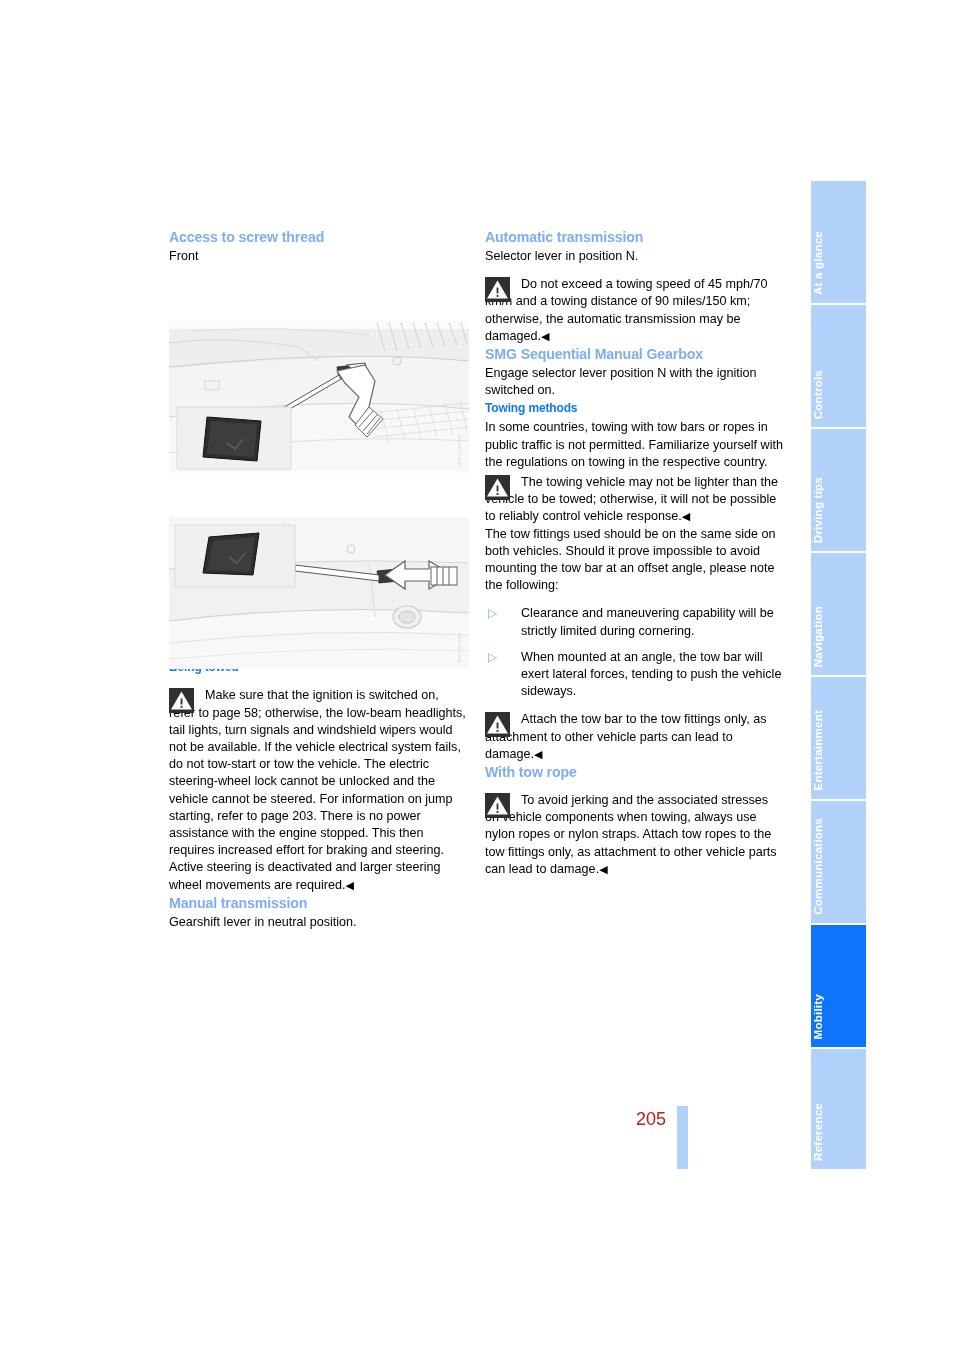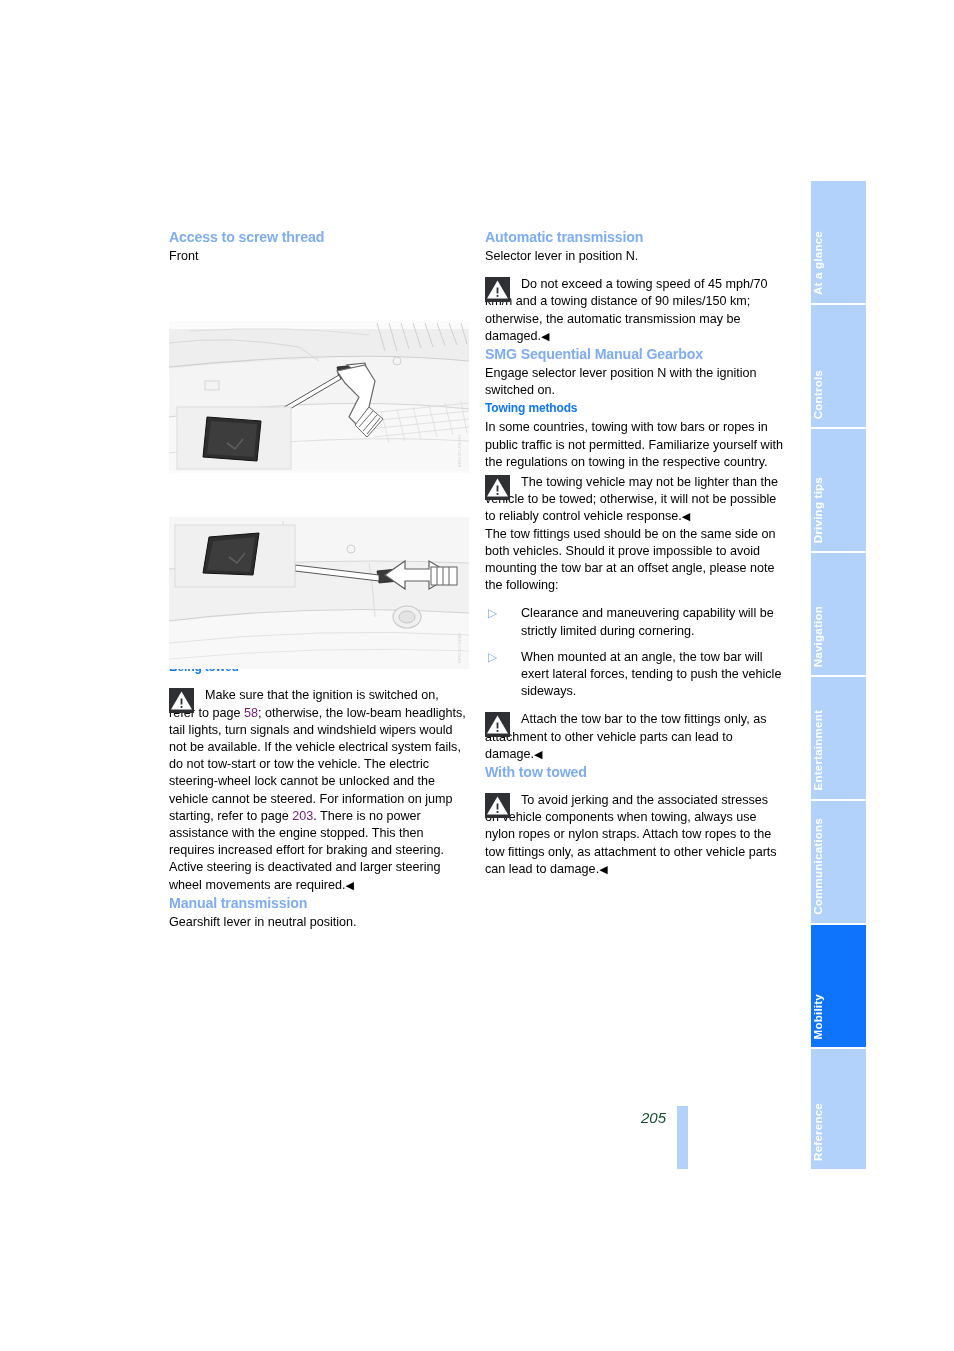--- a/index.html
+++ b/index.html
@@ -39,21 +39,21 @@
     font-size:14.2px;
     font-weight:bold;
     line-height:18px;
     margin:0 0 2px 0;
     letter-spacing:-0.15px;
   }
   .gap-top   { margin-top:20px; }
 
   p.t { margin:0 0 0 0; }
   p.t + p.t { }
-  .pref { color:#701a75; }
+  .pref { color:#000000; }
 
   
   .warn { position:relative; margin-top:11px; }
   .warn .tri {
     position:absolute;
     left:0; top:1px;
     width:25px; height:25px;
     background:#2f3033;
     display:block;
   }
@@ -110,23 +110,22 @@
     padding-bottom:2px;
     white-space:nowrap;
   }
 
   
   #pagenum {
     position:absolute;
     left:596px; top:1109px;
     width:70px;
     text-align:right;
-    font-size:15px;
-    color:#14532d;
-    font-style:italic;
+    font-size:18px;
+    color:#b91c1c;
   }
   #pagebar {
     position:absolute;
     left:677px; top:1106px;
     width:11px; height:63px;
     background:#b3d2fb;
   }
 </style>
 </head>
 <body>
@@ -213,21 +212,21 @@
       <span class="tri">
         <svg width="25" height="25" viewBox="0 0 25 25">
           <polygon points="12.5,3.5 23,21.5 2,21.5" fill="#ffffff"></polygon>
           <rect x="11.6" y="10.5" width="1.8" height="6" fill="#2f3033"></rect>
           <rect x="11.6" y="18" width="1.8" height="1.9" fill="#2f3033"></rect>
         </svg>
       </span>
       <p class="t txt"><span>Attach the tow bar to the tow fittings only, as attachment to other vehicle parts can lead to damage.</span><span class="endmark">◀</span></p>
     </div>
 
-    <h3 class="sec gap-top">With tow towed</h3>
+    <h3 class="sec gap-top">With tow rope</h3>
 
     <div class="warn">
       <span class="tri">
         <svg width="25" height="25" viewBox="0 0 25 25">
           <polygon points="12.5,3.5 23,21.5 2,21.5" fill="#ffffff"></polygon>
           <rect x="11.6" y="10.5" width="1.8" height="6" fill="#2f3033"></rect>
           <rect x="11.6" y="18" width="1.8" height="1.9" fill="#2f3033"></rect>
         </svg>
       </span>
       <p class="t txt"><span>To avoid jerking and the associated stresses on vehicle components when towing, always use nylon ropes or nylon straps. Attach tow ropes to the tow fittings only, as attachment to other vehicle parts can lead to damage.</span><span class="endmark">◀</span></p>

